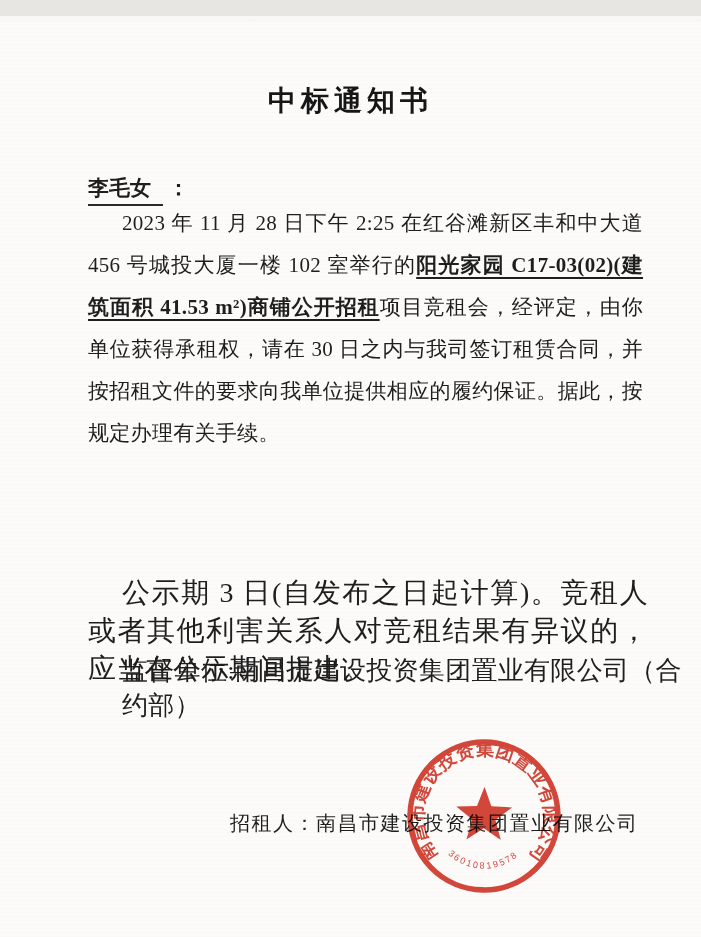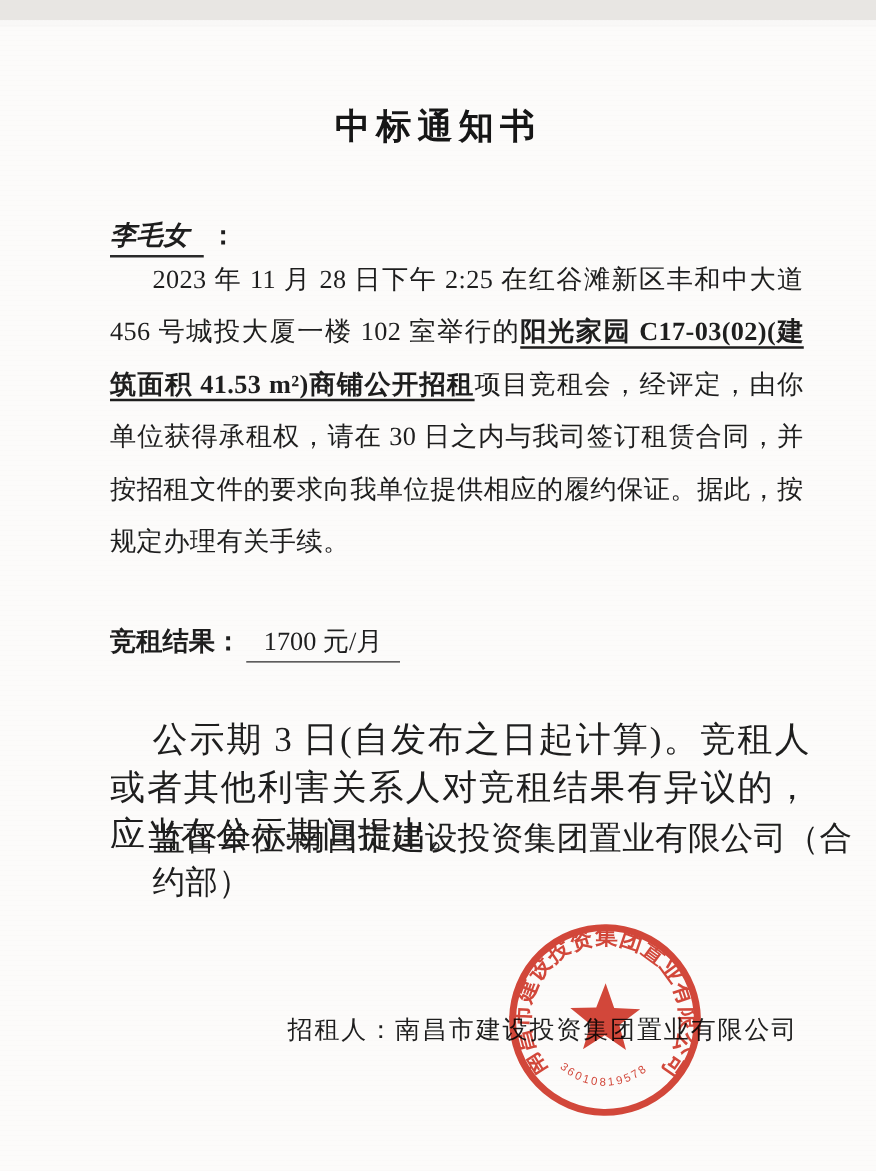--- a/index.html
+++ b/index.html
@@ -27,21 +27,20 @@
     color:#161616;
   }
   .addressee {
     position:absolute; top:158px; left:88px;
     font-size:21px; font-weight:700;
   }
   .addressee .name {
     border-bottom:2px solid #2a2a2a;
     padding:0 12px 2px 0;
     display:inline-block;
-    font-style:italic;
   }
   .addressee .colon { margin-left:5px; }
   .body-para {
     position:absolute; top:186px; left:88px; width:555px;
     margin:0;
     font-size:21px; line-height:42px;
     text-align:justify;
     text-indent:34px;
     letter-spacing:0.3px;
   }
@@ -100,23 +99,20 @@
 <div class="page">
 
   <h1 class="doc-title">中标通知书</h1>
 
   <div class="addressee">
     <span class="name">李毛女</span><span class="colon">：</span>
   </div>
 
   <p class="body-para"><span>2023 年 11 月 28 日下午 2:25 在红谷滩新区丰和中大道 456 号城投大厦一楼 102 室举行的</span><span class="u-bold">阳光家园 C17-03(02)(建筑面积 41.53 m²)商铺公开招租</span><span>项目竞租会，经评定，由你单位获得承租权，请在 30 日之内与我司签订租赁合同，并按招租文件的要求向我单位提供相应的履约保证。据此，按规定办理有关手续。</span></p>
 
-  <div class="result-line">
-    <span class="label">竞租结果：</span><span class="value">1700 元/月</span>
-  </div>
 
   <p class="publicity-para">公示期 3 日(自发布之日起计算)。竞租人或者其他利害关系人对竞租结果有异议的，应当在公示期间提出。</p>
 
   <div class="supervisor-line">
     <span>监督单位:</span><span>南昌市建设投资集团置业有限公司（合约部）</span>
   </div>
 
 
   <div class="lessor-line">
     <span>招租人：</span><span>南昌市建设投资集团置业有限公司</span>

